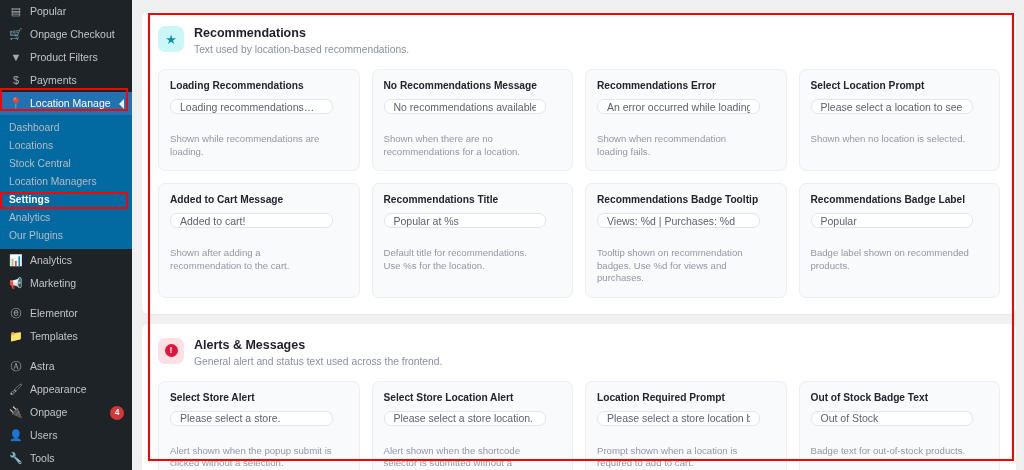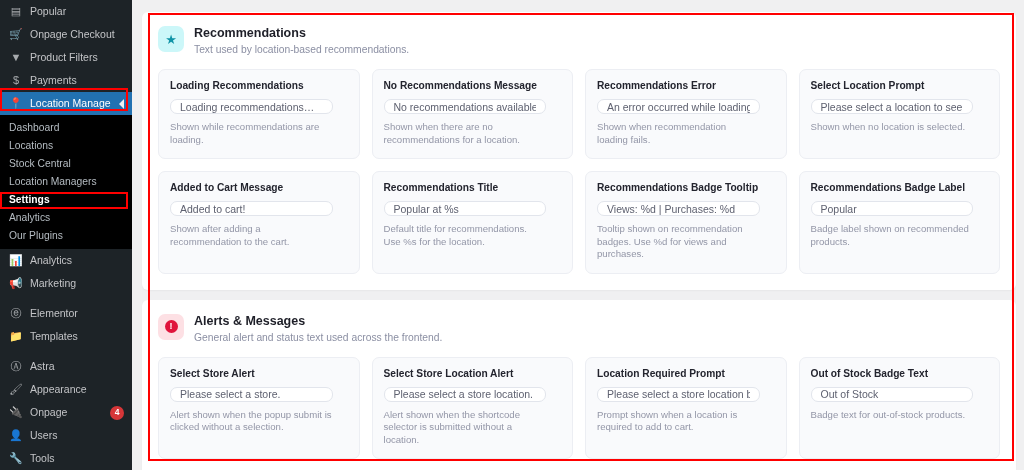--- a/index.html
+++ b/index.html
@@ -26,21 +26,21 @@
   }
   .nav-item.active { background: #2271b1; color: #fff; font-weight: normal; }
   .nav-item .ico {
     width: 14px; height: 14px; flex: 0 0 14px;
     display: flex; align-items: center; justify-content: center;
     color: #a7aaad; font-size: 11px; line-height: 1;
   }
   .nav-item.active .ico { color: #fff; }
   .nav-item .lbl { flex: 1; overflow: hidden; text-overflow: clip; }
 
-  .submenu { background: #000000; padding: 3px 0 5px 0; }
+  .submenu { background: #0369a1; padding: 3px 0 5px 0; }
   .sub-item {
     font-size: 10.3px; color: #b5bcc2;
     padding: 2.5px 8px 2.5px 9px; line-height: 13px;
     white-space: nowrap; position: relative;
   }
   .sub-item.current { color: #fff; font-weight: bold; }
 
   .nav-sep { height: 7px; }
 
   .badge-count {
@@ -111,21 +111,21 @@
   .card-input {
     width: 100%; height: 15px;
     border: 1px solid #e2e5ec; border-radius: 7px;
     background: #ffffff; color: #5e6170;
     font-family: "Liberation Sans", sans-serif;
     font-size: 10.5px; padding: 0 9px;
     outline: none;
   }
   .card-help {
     font-size: 9.6px; color: #9396a7; line-height: 12.5px;
-    margin-top: 7px;
+    margin-top: 19px;
   }
 </style>
 </head>
 <body>
 
 <div class="app">
 
   <nav class="sidebar" id="sidebar">
       <div class="nav-item">
         <span class="ico">▤</span>

